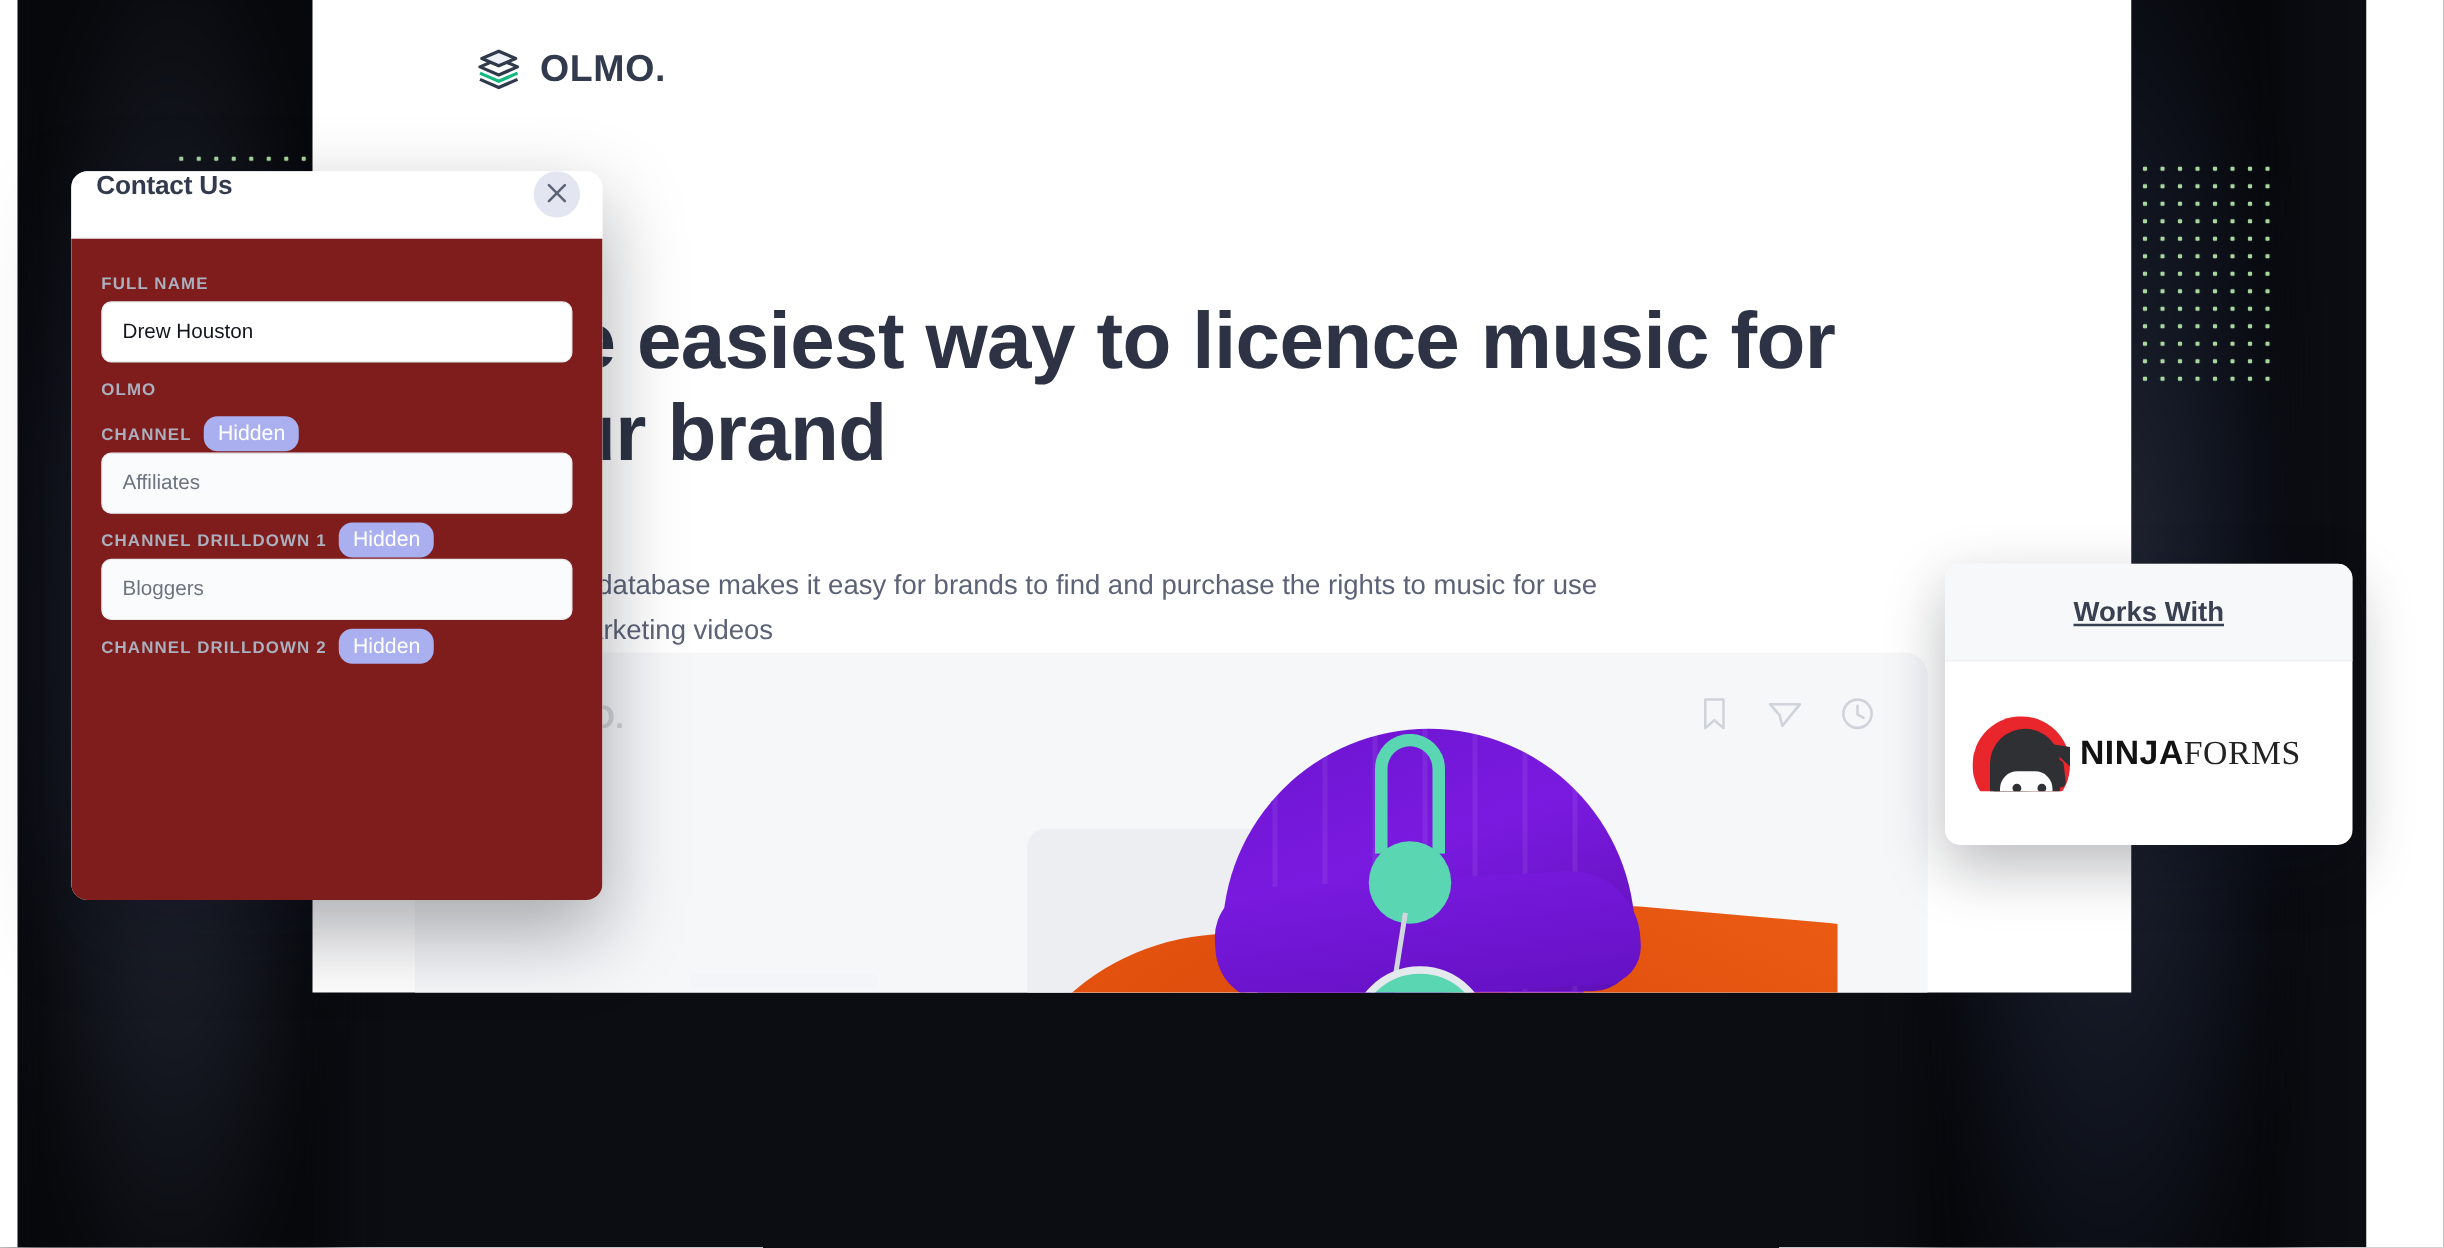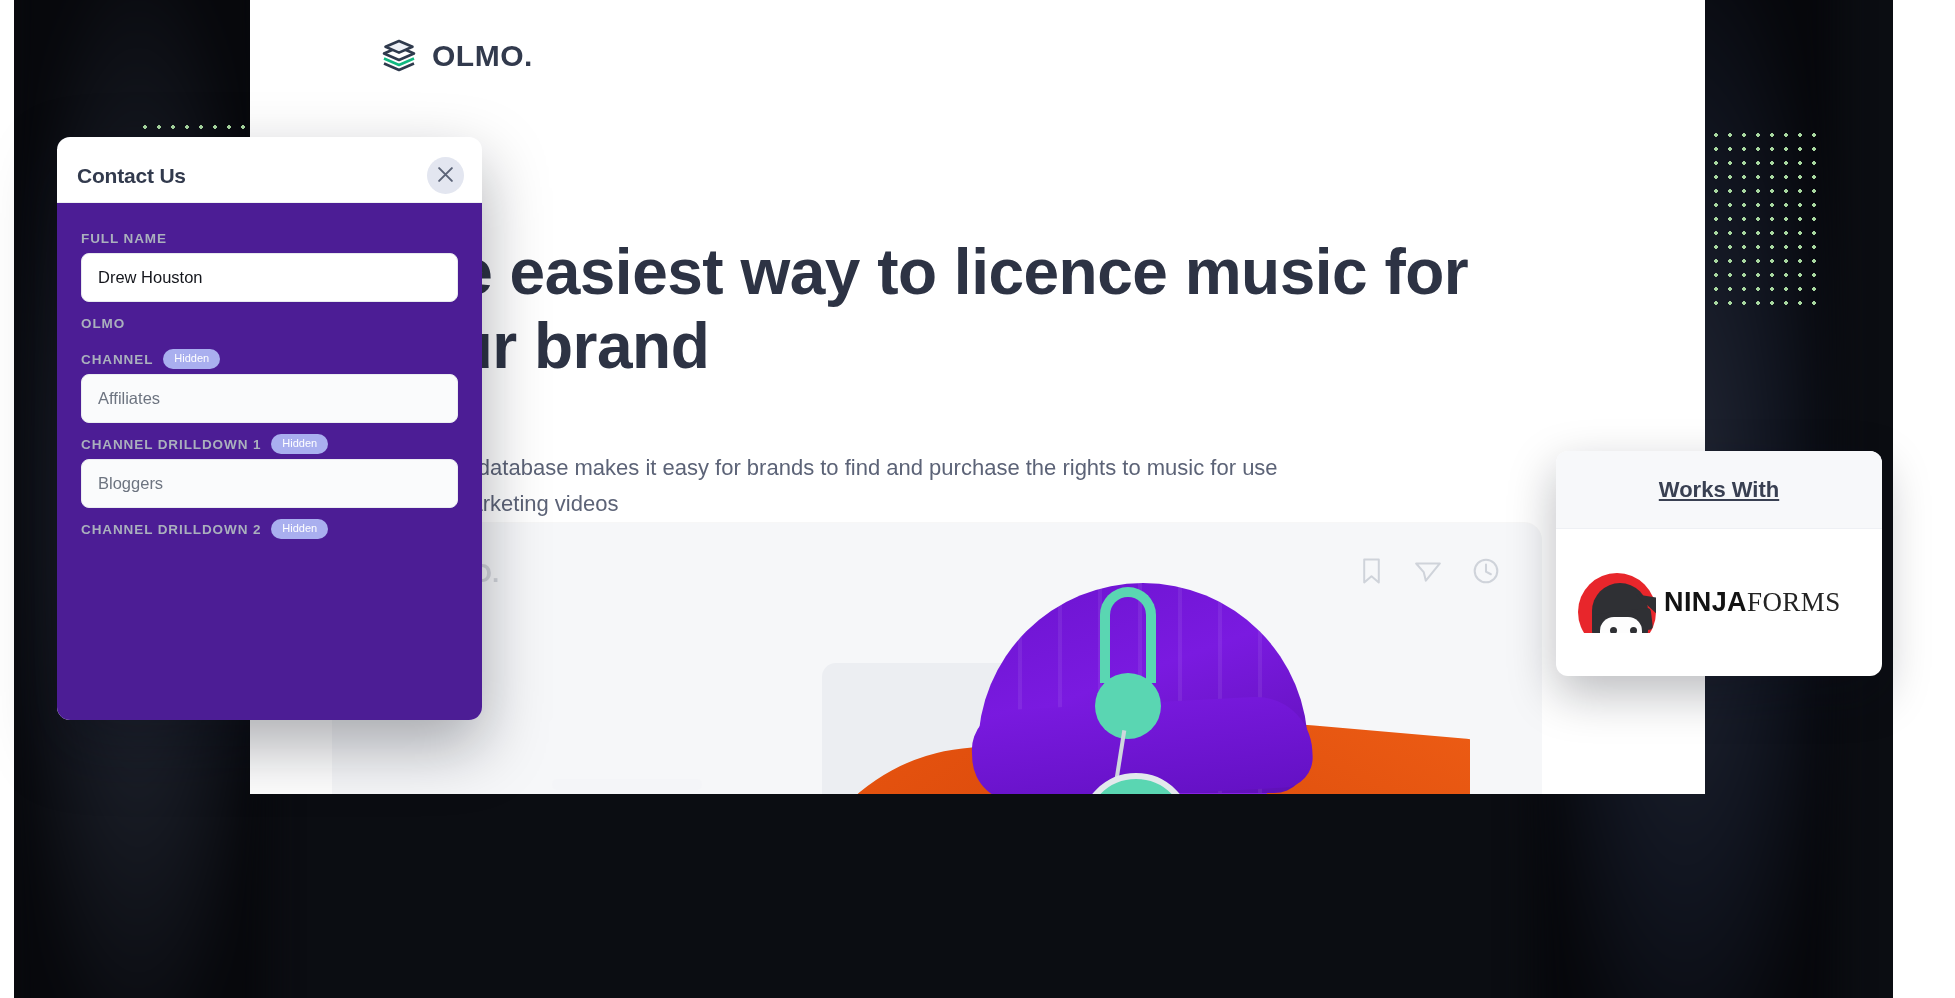--- a/index.html
+++ b/index.html
@@ -237,39 +237,39 @@
   .nf-ninja{ font-weight:bold; color:#121212; }
   .nf-forms{ font-weight:400; color:#232323;font-family:Liberation Serif, serif; }
 
   
   .modal{
     position:absolute; left:57px; top:137px; width:425px; height:583px;
     background:#ffffff; border-radius:13px; z-index:10; overflow:hidden;
     box-shadow:0 26px 64px rgba(8,12,22,.34);
   }
   .modal-head{
-    height:54px; display:flex; align-items:center; padding:0 18px 0 20px;
-    background:#ffffff; border-bottom:1px solid #eef0f3;margin-top:12px;
+    height:54px; display:flex; align-items:flex-start; padding:0 18px 0 20px;
+    background:#ffffff; border-bottom:1px solid #eef0f3;
   }
   .modal-title{ font-size:21px; font-weight:bold; color:#323a4d; letter-spacing:-.2px; }
   .modal-close{
     margin-left:auto; width:37px; height:37px; border-radius:50%;
     background:#e3e6f0; display:flex; align-items:center; justify-content:center;
     cursor:pointer; border:none;
   }
   .modal-body{
-    height:529px; background:#4c1d95; padding:20px 24px 16px 24px; overflow:hidden;
+    height:529px; background:#7f1d1d; padding:20px 24px 16px 24px; overflow:hidden;
   }
   .field{ margin-bottom:6px; }
   .field-label-row{ display:flex; align-items:center; gap:10px; height:30px; }
   .field-label{
     font-size:13.5px; font-weight:bold; letter-spacing:.9px; color:#aab0bd;
   }
   .badge{
-    background:#a9afef; color:#ffffff; font-size:11px; font-weight:500;
+    background:#a9afef; color:#ffffff; font-size:17px; font-weight:500;
     border-radius:11px; padding:3px 11px; line-height:1.25;
   }
   .input{
     width:100%; height:49px; border-radius:8px; border:1px solid #e7e9ee;
     background:#ffffff; font-family:"Liberation Sans", sans-serif;
     font-size:16.5px; color:#14161c; padding:0 16px; outline:none;
     box-shadow:0 1px 2px rgba(20,25,40,.04);
   }
   .input.muted{ background:#fafbfc; color:#6d7480; border-color:#ebedf1; box-shadow:none; }
 </style>

